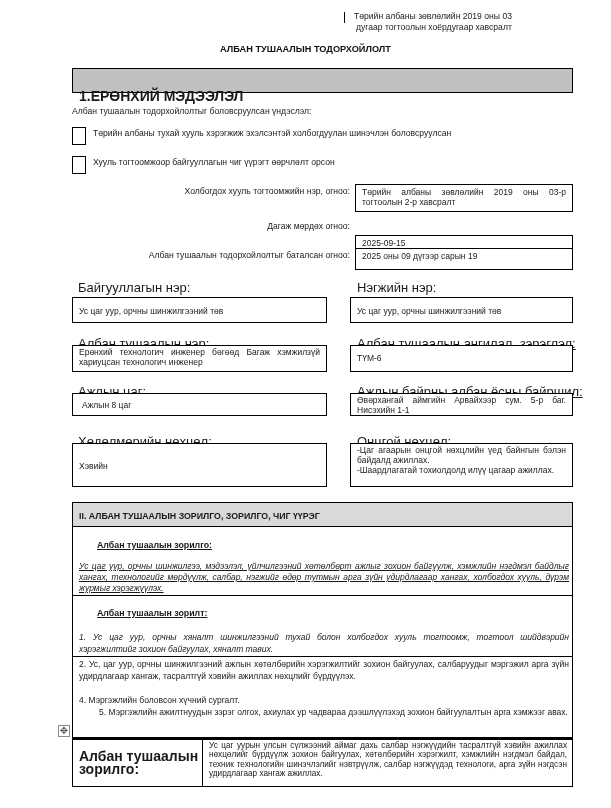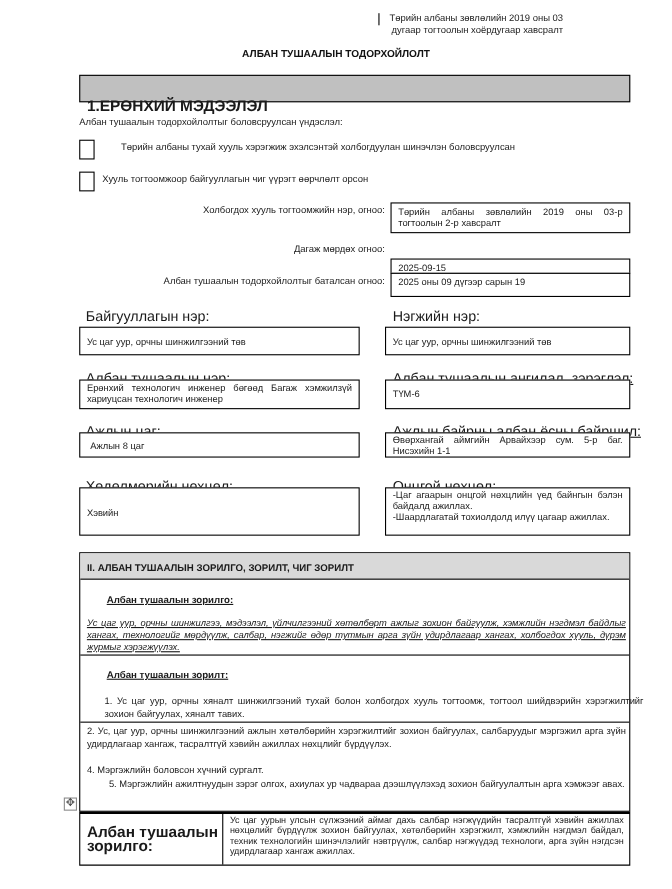--- a/index.html
+++ b/index.html
@@ -38,21 +38,21 @@
   <span class="l2">дугаар тогтоолын хоёрдугаар хавсралт</span>
 </div>
 
 <div class="abs title">АЛБАН ТУШААЛЫН ТОДОРХОЙЛОЛТ</div>
 
 <div class="abs sec1">1.ЕРӨНХИЙ МЭДЭЭЛЭЛ</div>
 
 <div class="abs txt" style="left:72px; top:106px;">Албан тушаалын тодорхойлолтыг боловсруулсан үндэслэл:</div>
 
 <div class="abs chk" style="left:72px; top:127px;"></div>
-<div class="abs txt" style="left:110px; top:128px;text-align:center;">Төрийн албаны тухай хууль хэрэгжиж эхэлсэнтэй холбогдуулан шинэчлэн боловсруулсан</div>
+<div class="abs txt" style="left:93px; top:128px;text-align:center;">Төрийн албаны тухай хууль хэрэгжиж эхэлсэнтэй холбогдуулан шинэчлэн боловсруулсан</div>
 
 <div class="abs chk" style="left:72px; top:156px;"></div>
 <div class="abs txt" style="left:93px; top:157px;">Хууль тогтоомжоор байгууллагын чиг үүрэгт өөрчлөлт орсон</div>
 
 <div class="abs rlabel" style="left:100px; width:250px; top:186px;">Холбогдох хууль тогтоомжийн нэр, огноо:</div>
 <div class="abs box just" style="left:355px; top:184px; width:218px; height:28px;">Төрийн албаны зөвлөлийн 2019 оны 03-р тогтоолын 2-р хавсралт</div>
 
 <div class="abs rlabel" style="left:100px; width:250px; top:221px;">Дагаж мөрдөх огноо:</div>
 <div class="abs box" style="left:355px; top:219px; width:218px; height:14px;margin-top:16px;">2025-09-15</div>
 
@@ -80,26 +80,26 @@
 <div class="abs flabel" style="left:78px; top:434px; text-decoration:underline;">Хөдөлмөрийн нөхцөл:</div>
 <div class="abs box" style="left:72px; top:443px; width:255px; height:44px; padding-top:17px;">Хэвийн</div>
 
 <div class="abs flabel" style="left:357px; top:434px; text-decoration:underline;">Онцгой нөхцөл:</div>
 <div class="abs box" style="left:350px; top:443px; width:223px; height:44px; padding-top:1px;">
   <div class="just">-Цаг агаарын онцгой нөхцлийн үед байнгын бэлэн байдалд ажиллах.</div>
   <div class="just">-Шаардлагатай тохиолдолд илүү цагаар ажиллах.</div>
 </div>
 
 <div class="abs sec2">
-  <div class="hdr">II. АЛБАН ТУШААЛЫН ЗОРИЛГО, ЗОРИЛТ, ЧИГ ЗОРИЛТ</div>
+  <div class="hdr">II. АЛБАН ТУШААЛЫН ЗОРИЛГО, ЗОРИЛГО, ЧИГ ҮҮРЭГ</div>
   <div class="abs sub" style="left:24px; top:37px;">Албан тушаалын зорилго:</div>
   <div class="abs ital just" style="left:6px; top:58px; width:490px;">Ус цаг уур, орчны шинжилгээ, мэдээлэл, үйлчилгээний хөтөлбөрт ажлыг зохион байгуулж, хэмжлийн нэгдмэл байдлыг хангах, технологийг мөрдүүлж, салбар, нэгжийг өдөр тутмын арга зүйн удирдлагаар хангах, холбогдох хууль, дүрэм журмыг хэрэгжүүлэх.</div>
   <div class="abs hline" style="left:0; top:92px; width:100%;"></div>
   <div class="abs sub" style="left:24px; top:105px;">Албан тушаалын зорилт:</div>
-  <div class="abs goal just" style="left:22px; top:128px; width:490px;">1. Ус цаг уур, орчны хяналт шинжилгээний тухай болон холбогдох хууль тогтоомж, тогтоол шийдвэрийн хэрэгжилтийг зохион байгуулах, хяналт тавих.</div>
+  <div class="abs goal just" style="left:6px; top:128px; width:490px;font-style:italic;">1. Ус цаг уур, орчны хяналт шинжилгээний тухай болон холбогдох хууль тогтоомж, тогтоол шийдвэрийн хэрэгжилтийг зохион байгуулах, хяналт тавих.</div>
   <div class="abs hline" style="left:0; top:153px; width:100%;"></div>
   <div class="abs goal just" style="left:6px; top:155px; width:490px;">2. Ус, цаг уур, орчны шинжилгээний ажлын хөтөлбөрийн хэрэгжилтийг зохион байгуулах, салбаруудыг мэргэжил арга зүйн удирдлагаар хангаж, тасралтгүй хэвийн ажиллах нөхцлийг бүрдүүлэх.</div>
   <div class="abs goal" style="left:6px; top:191px; width:490px;">4. Мэргэжлийн боловсон хүчний сургалт.</div>
   <div class="abs goal just" style="left:6px; top:203px; width:490px;margin-left:20px;">5. Мэргэжлийн ажилтнуудын зэрэг олгох, ахиулах ур чадвараа дээшлүүлэхэд зохион байгуулалтын арга хэмжээг авах.</div>
 </div>
 
 <div class="abs move">✥</div>
 
 <div class="abs tbl">
   <div class="c1">

